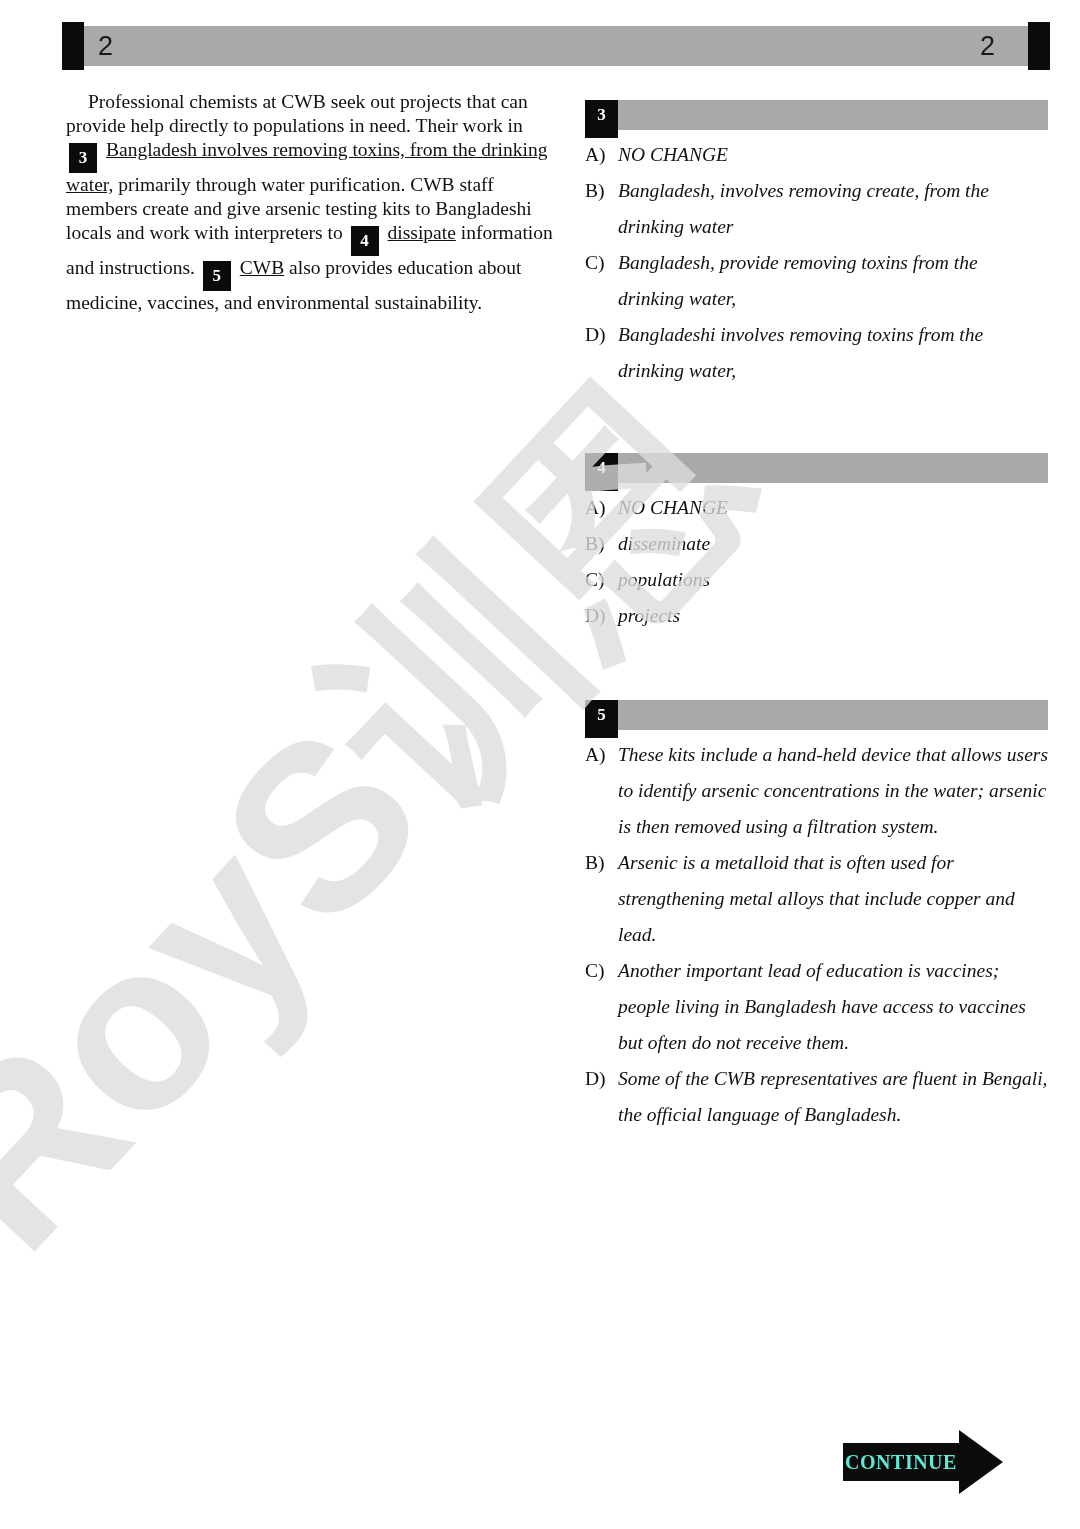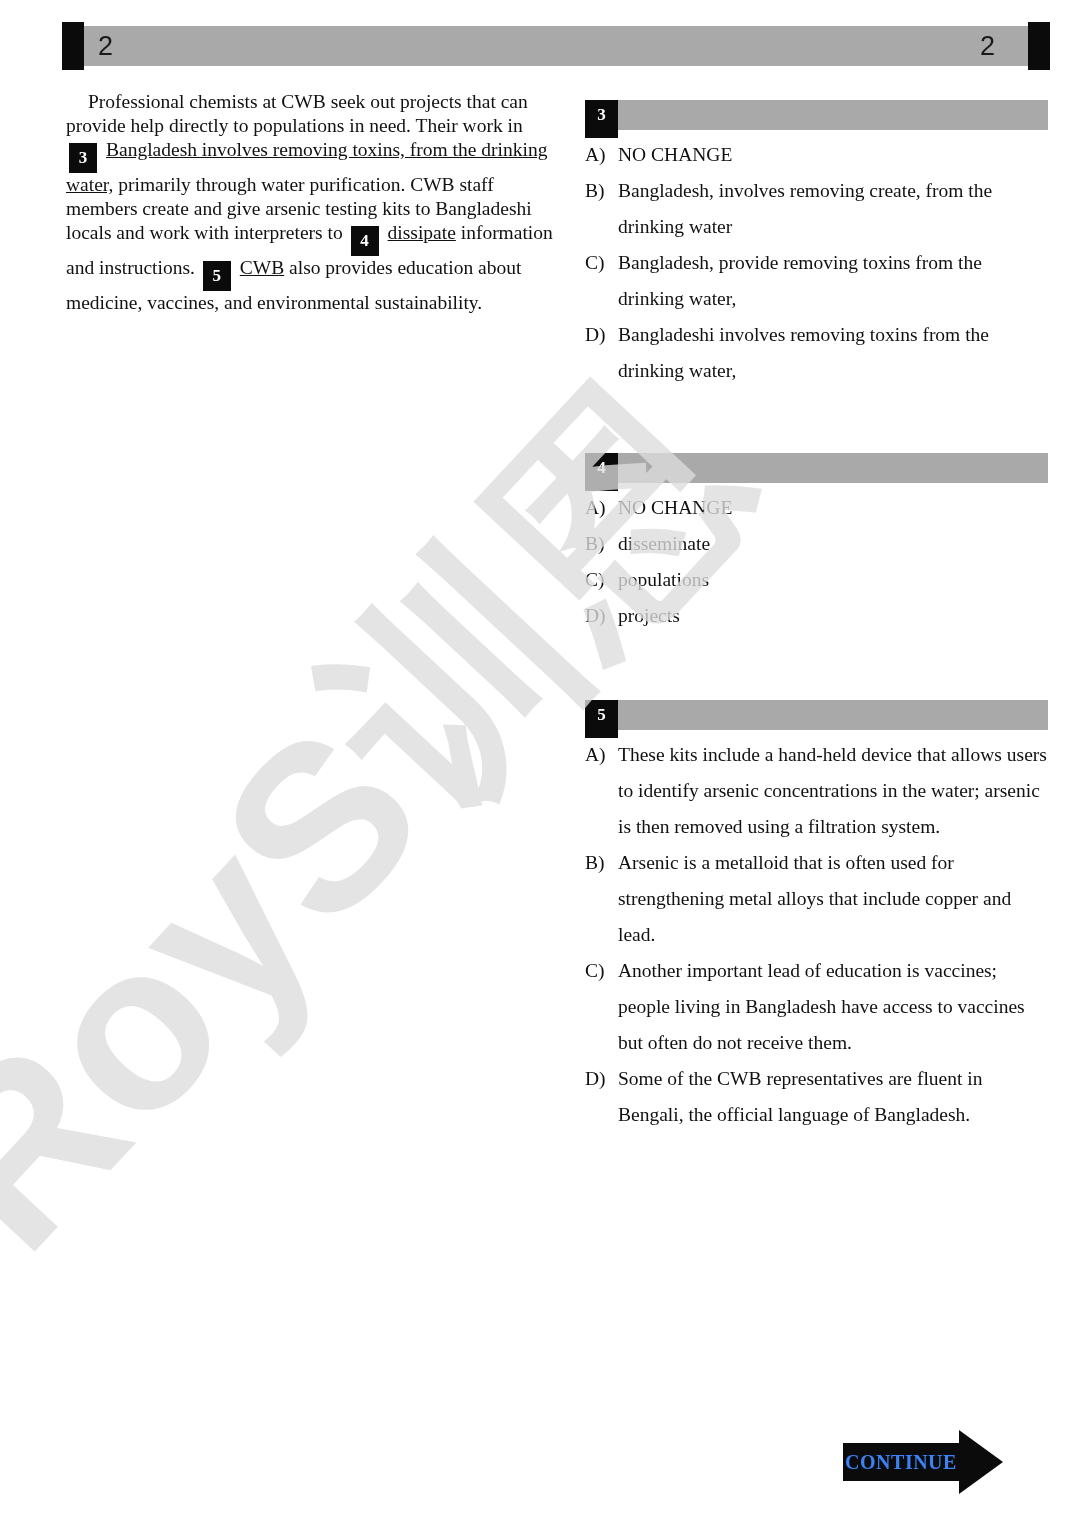--- a/index.html
+++ b/index.html
@@ -37,29 +37,29 @@
   .qbar{position:relative;height:30px;background:#a9a9a9;margin-bottom:7px;}
   .qnum{
     position:absolute;left:0;top:0;width:33px;height:38px;background:#0b0b0b;
     color:#ffffff;font-weight:bold;font-size:17px;
     display:flex;align-items:flex-start;justify-content:center;line-height:30px;
   }
   .qprompt{margin:0 0 0 0;}
   .opts{margin-top:0;}
   .opt{display:flex;align-items:flex-start;}
   .opt .letter{width:33px;flex:0 0 33px;}
-  .opt .otext{flex:1;}
+  .opt .otext{flex:1;font-style:italic;}
   .qblock.q4{margin-top:64px;}
   .qblock.q5{margin-top:66px;}
   .qblock.q5 .qprompt{margin-bottom:0;}
   
   .continue{position:absolute;left:843px;top:1430px;width:160px;height:64px;}
   .continue .bar{
     position:absolute;left:0;top:13px;width:116px;height:38px;background:#0b0b0b;
-    color:#3b82f6;display:flex;align-items:center;justify-content:center;
+    color:#5eead4;display:flex;align-items:center;justify-content:center;
     font-weight:bold;font-size:20px;letter-spacing:0.5px;
   }
   .continue .tri{
     position:absolute;left:116px;top:0;width:0;height:0;
     border-top:32px solid transparent;border-bottom:32px solid transparent;
     border-left:44px solid #0b0b0b;
   }
   
   .watermark{
     position:absolute;left:45px;top:1015px;z-index:9;pointer-events:none;

